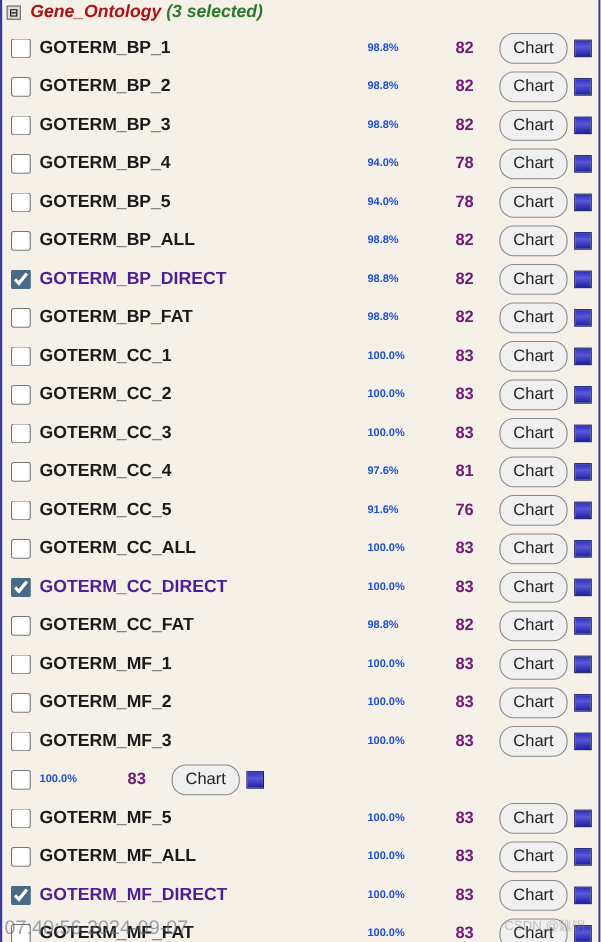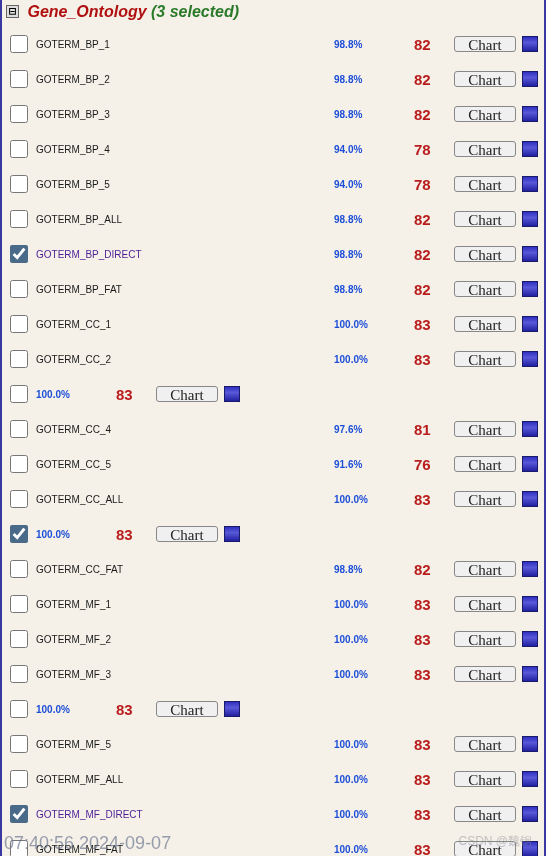--- a/index.html
+++ b/index.html
@@ -56,48 +56,48 @@
       height: 35px;
     }
     .row .checkbox {
       width: 18px;
       height: 18px;
       margin-right: 8px;
       accent-color: #4a6a8a;
     }
     .row .term-name {
       flex: 1;
-      font-weight: normal;
-      font-size: 10px;
+      font-weight: bold;
+      font-size: 16px;
       color: #1a1a1a;
     }
     .row .term-name.selected {
       color: #4c1d95;
     }
     .row .percent {
       width: 80px;
       font-weight: bold;
       font-size: 10px;
       color: #1d4ed8;
       text-align: left;
     }
     .row .count {
       width: 40px;
       font-weight: bold;
       font-size: 15px;
-      color: #b91c1c;
+      color: #701a75;
       text-align: left;
     }
     .row .chart-btn {
       width: 62px;
-      height: 16px;
+      height: 28px;
       background: #f0f0f0;
       border: 1px solid #888;
-      border-radius: 3px;
-      font-family: Liberation Serif, serif;
+      border-radius: 13px;
+      font-family: Liberation Sans, sans-serif;
       font-size: 15px;
       color: #222;
       cursor: pointer;
       margin-right: 6px;
     }
     .row .color-bar {
       width: 16px;
       height: 16px;
       background: linear-gradient(to bottom, #3030c0 0%, #5858d8 40%, #2020a0 100%);
       border: 1px solid #1a1a6a;
@@ -206,20 +206,21 @@
       <div class="row">
         <input type="checkbox" class="checkbox" style="">
         <span class="term-name">GOTERM_CC_2</span>
         <span class="percent">100.0%</span>
         <span class="count">83</span>
         <button class="chart-btn">Chart</button>
         <span class="color-bar"></span>
       </div>
       <div class="row">
         <input type="checkbox" class="checkbox" style="">
+        <span class="term-name">GOTERM_CC_3</span>
         <span class="percent">100.0%</span>
         <span class="count">83</span>
         <button class="chart-btn">Chart</button>
         <span class="color-bar"></span>
       </div>
       <div class="row">
         <input type="checkbox" class="checkbox" style="">
         <span class="term-name">GOTERM_CC_4</span>
         <span class="percent">97.6%</span>
         <span class="count">81</span>
@@ -237,20 +238,21 @@
       <div class="row">
         <input type="checkbox" class="checkbox" style="">
         <span class="term-name">GOTERM_CC_ALL</span>
         <span class="percent">100.0%</span>
         <span class="count">83</span>
         <button class="chart-btn">Chart</button>
         <span class="color-bar"></span>
       </div>
       <div class="row">
         <input type="checkbox" class="checkbox" checked="" style="">
+        <span class="term-name selected">GOTERM_CC_DIRECT</span>
         <span class="percent">100.0%</span>
         <span class="count">83</span>
         <button class="chart-btn">Chart</button>
         <span class="color-bar"></span>
       </div>
       <div class="row">
         <input type="checkbox" class="checkbox" style="">
         <span class="term-name">GOTERM_CC_FAT</span>
         <span class="percent">98.8%</span>
         <span class="count">82</span>

